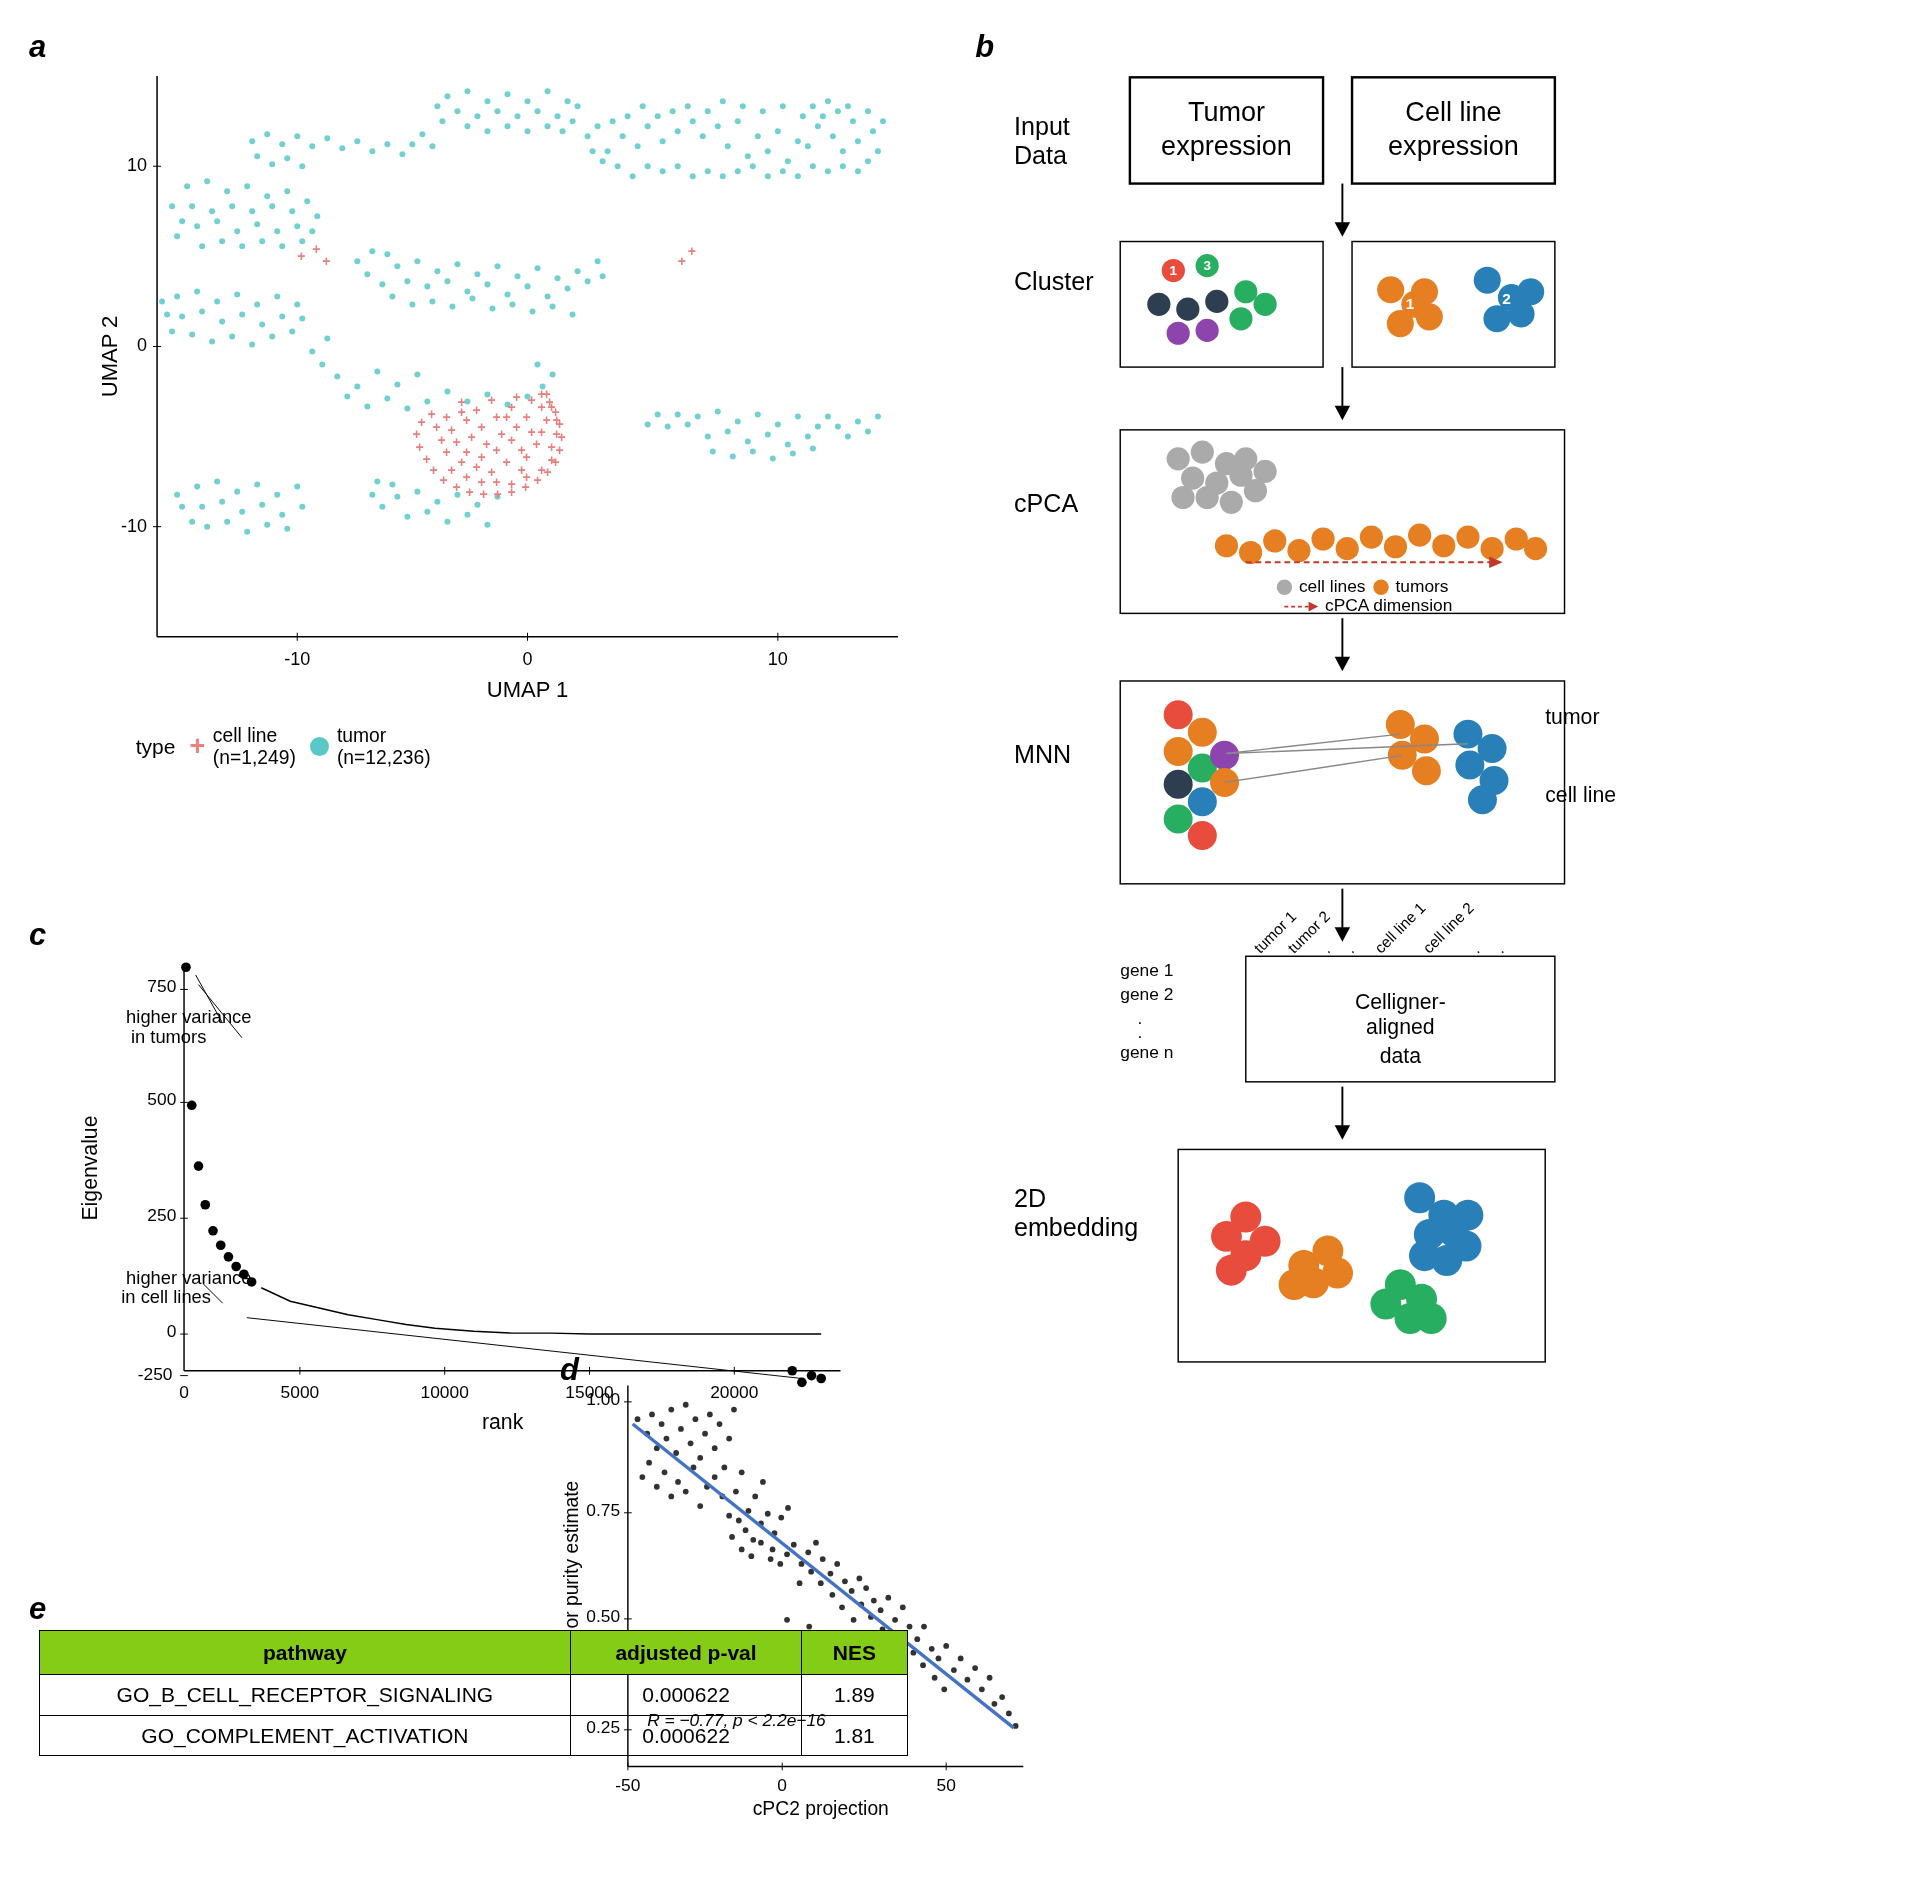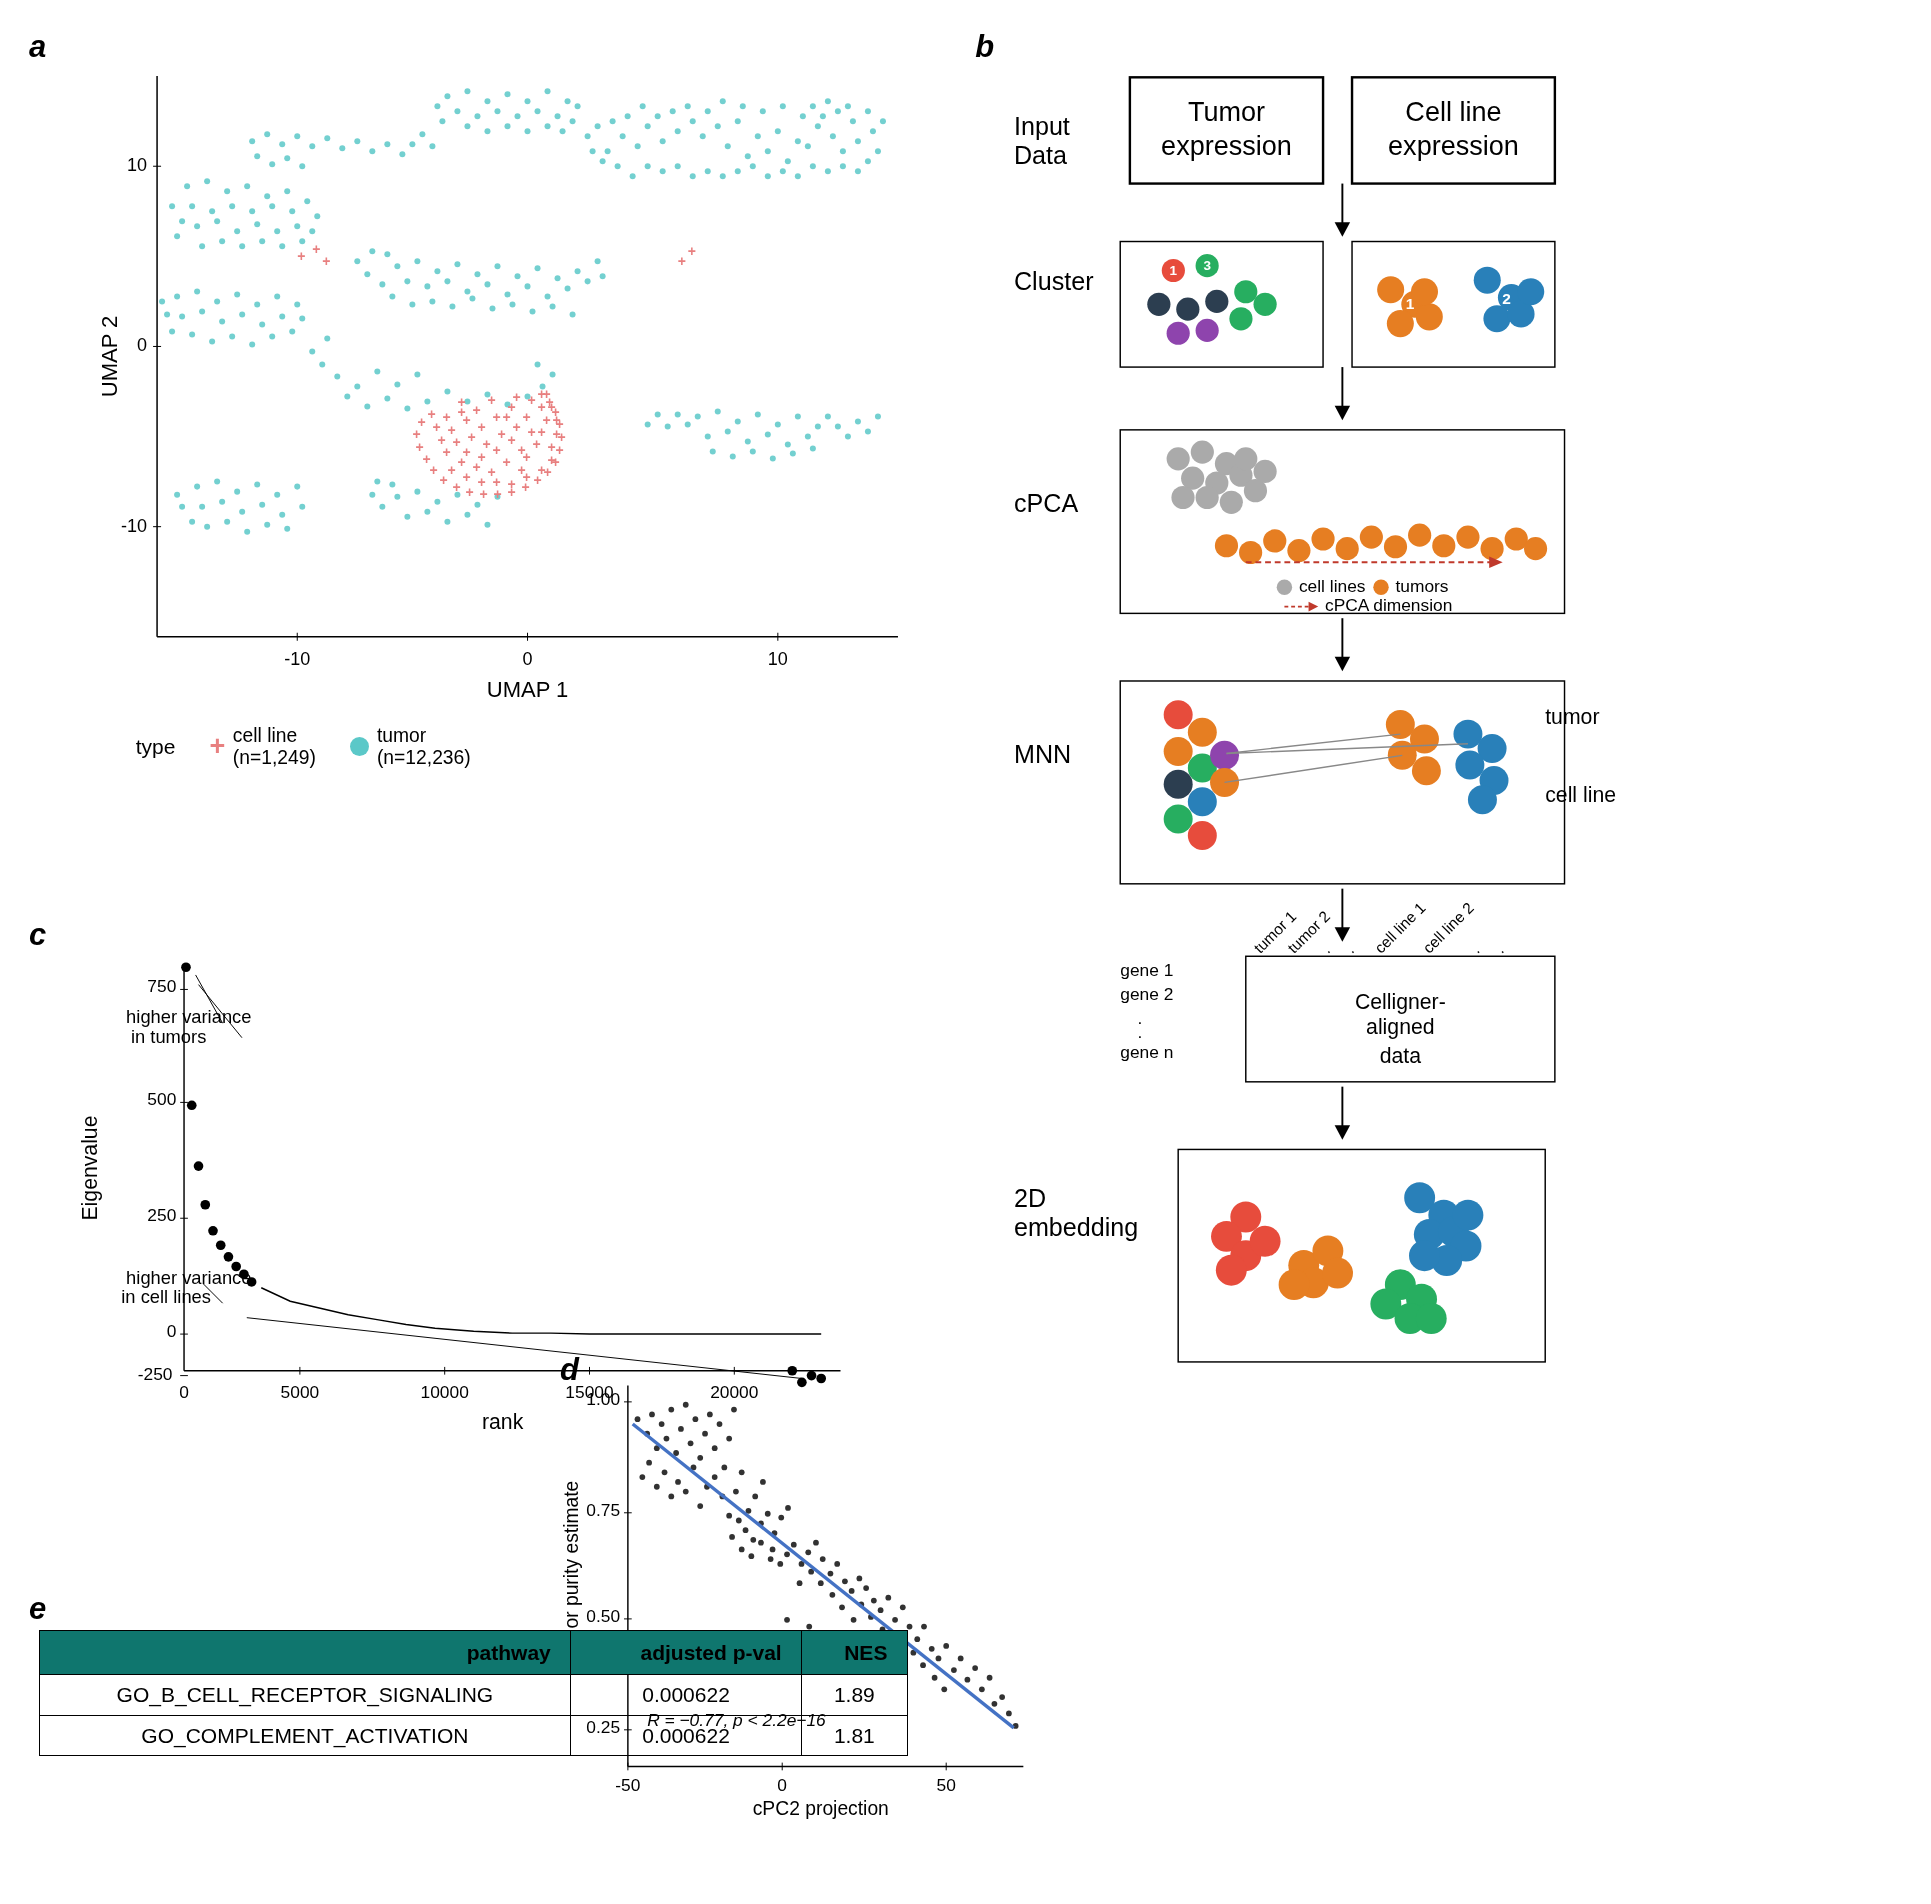--- a/index.html
+++ b/index.html
@@ -53,21 +53,21 @@
       width: 100%;
       height: 100%;
     }
 
     .legend-area {
       display: flex;
       align-items: center;
       margin-top: 9.7px;
       margin-left: 97px;
       font-size: 21px;
-      gap: 34px;
+      gap: 14px;
     }
 
     .legend-item {
       display: flex;
       align-items: center;
       gap: 7.7px;
     }
 
     .legend-cross {
       color: #e88080;
@@ -109,22 +109,22 @@
     .pathway-table {
       border-collapse: collapse;
       width: 869px;
       margin-top: 19.3px;
       font-size: 21px;
     }
 
     .pathway-table th {
       border: 1.4px solid #000;
       padding: 9.7px 19.3px;
-      text-align: right;
-      background: #0f766e;
+      text-align: center;
+      background: #84cc16;
       font-weight: bold;
     }
 
     .pathway-table td {
       border: 1.4px solid #000;
       padding: 7.7px 19.3px;
       text-align: center;
     }
 
     .flowchart-svg {

